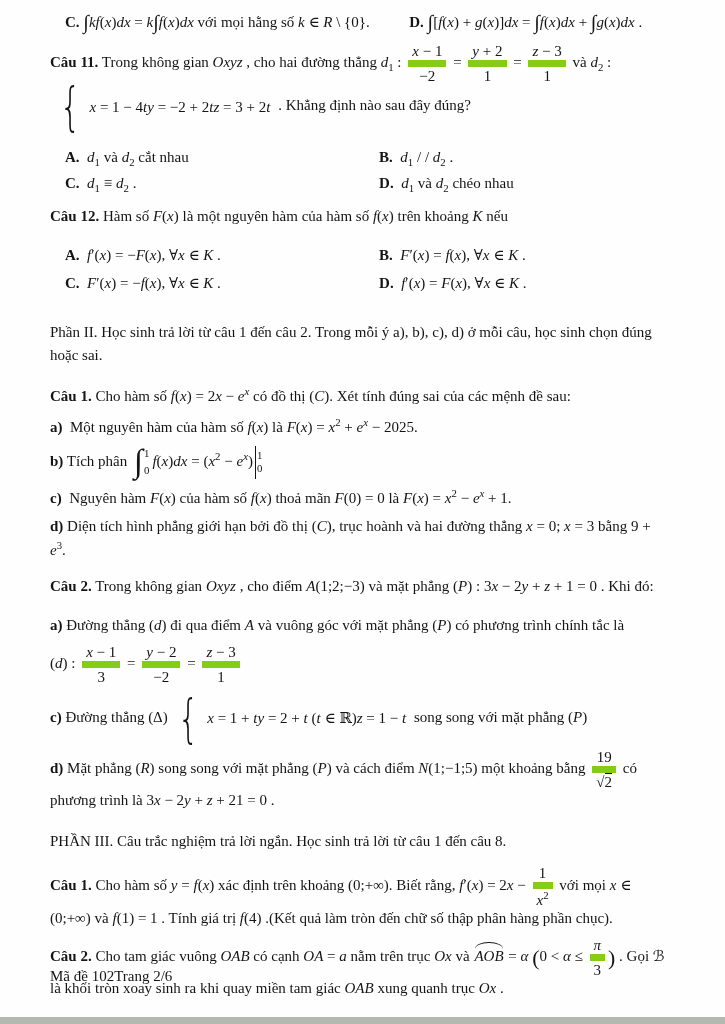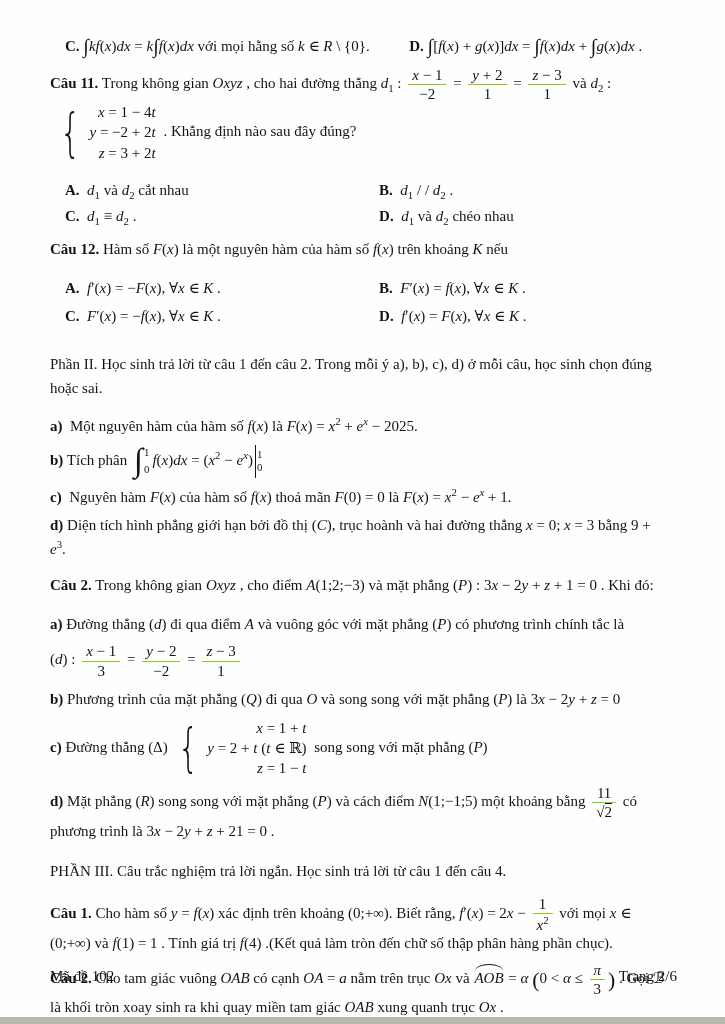--- a/index.html
+++ b/index.html
@@ -2,21 +2,21 @@
 <html><head>
 <meta charset="utf-8">
 <style>
   html,body{margin:0;padding:0}
   body{
     width:725px;height:1024px;position:relative;overflow:hidden;
     background:#fefefe;color:#141414;
     font-family:"Liberation Serif","DejaVu Serif","DejaVu Sans",serif;
     font-size:15px;line-height:1.45;
   }
-  .page{padding:36px 56px 0 50px}
+  .page{padding:12px 56px 0 50px}
   p{margin:0}
   .line{margin:17px 0}
   b{font-weight:bold}
   sup,sub{font-size:.72em}
   i{font-style:italic}
 
   .toprow{display:flex;align-items:baseline;padding-left:15px;margin-bottom:9px}
   .toprow .cellc{width:57%;flex:0 0 auto}
   .opts{display:flex;align-items:center;padding-left:15px;margin:2px 0}
   .opts.sp{margin:6px 0}
@@ -25,41 +25,41 @@
   .q12intro{margin-top:10px}
   .secheader{font-weight:normal;margin:26px 0 14px;line-height:1.55}
   .secheader.p3{margin:18px 0 12px}
   .item{margin:7px 0}
   .q2intro{margin-top:14px}
   .aeq{margin:8px 0 10px}
   .q1intro{margin-bottom:7px}
 
   .int{font-size:1.35em;line-height:1;vertical-align:-0.12em}
   .frac{display:inline-block;vertical-align:middle;text-align:center;line-height:1.08;margin:0 3px}
-  .frac .num{display:block;border-bottom:1px solid #84cc16;padding:0 4px 1px}
+  .frac .num{display:block;border-bottom:7px solid #84cc16;padding:0 4px 1px}
   .frac .den{display:block;padding:1px 4px 0}
   .cases{display:inline-flex;align-items:center;vertical-align:middle;margin:0 4px}
   .cases .brace{font-size:3.4em;font-weight:300;line-height:.9;margin-right:3px;
     font-family:"DejaVu Sans",sans-serif;transform:scaleX(.65);transform-origin:center}
-  .cases .rows{display:inline-flex;flex-direction:column;text-align:right;line-height:1.35}
+  .cases .rows{display:inline-flex;text-align:center;line-height:1.35}
   .bigint{display:inline-flex;align-items:center;vertical-align:middle;margin:0 3px}
   .bigint .sym{font-size:2.2em;line-height:.95}
   .bigint .lims{display:inline-flex;flex-direction:column;justify-content:space-between;
     height:2.6em;font-size:.72em;line-height:1;margin-left:1px}
   .vbar{display:inline-block;width:1px;height:2.2em;background:#141414;margin-left:2px;vertical-align:middle}
   .elims{display:inline-flex;flex-direction:column;justify-content:space-between;height:2.2em;
     font-size:.72em;line-height:1;vertical-align:middle;margin-left:1px}
   .sqrt{white-space:nowrap}
   .sqrt .ovl{border-top:1px solid #141414}
   .hat{position:relative;display:inline-block;padding:0 1px}
   .hat:before{content:"";position:absolute;left:6%;right:6%;top:-4px;height:6px;
     border-top:1.5px solid #141414;border-radius:50% 50% 0 0/100% 100% 0 0}
   .bigp{font-size:1.45em;vertical-align:-0.18em;line-height:1}
 
-  .footer{position:absolute;left:50px;right:48px;top:966px;display:flex;justify-content:space-between}
+  .footer{position:absolute;left:50px;right:48px;top:966px;display:flex;justify-content:flex-start}
   .bottombar{position:absolute;left:0;bottom:0;width:100%;height:7px;background:#b5b7b1}
 </style>
 </head>
 <body>
 
 <div class="page">
 
   <div class="toprow">
     <span class="cellc"><b>C.</b> <span class="int">∫</span><i>kf</i>(<i>x</i>)<i>dx</i> = <i>k</i><span class="int">∫</span><i>f</i>(<i>x</i>)<i>dx</i> với mọi hằng số <i>k</i> ∈ <i>R</i> \ {0}.</span>
     <span class="celld"><b>D.</b> <span class="int">∫</span>[<i>f</i>(<i>x</i>) + <i>g</i>(<i>x</i>)]<i>dx</i> = <span class="int">∫</span><i>f</i>(<i>x</i>)<i>dx</i> + <span class="int">∫</span><i>g</i>(<i>x</i>)<i>dx</i> .</span>
@@ -87,49 +87,49 @@
     <span class="c1"><b>A.</b>&nbsp; <i>f</i>′(<i>x</i>) = −<i>F</i>(<i>x</i>), ∀<i>x</i> ∈ <i>K</i> .</span>
     <span class="c2"><b>B.</b>&nbsp; <i>F</i>′(<i>x</i>) = <i>f</i>(<i>x</i>), ∀<i>x</i> ∈ <i>K</i> .</span>
   </div>
   <div class="opts sp">
     <span class="c1"><b>C.</b>&nbsp; <i>F</i>′(<i>x</i>) = −<i>f</i>(<i>x</i>), ∀<i>x</i> ∈ <i>K</i> .</span>
     <span class="c2"><b>D.</b>&nbsp; <i>f</i>′(<i>x</i>) = <i>F</i>(<i>x</i>), ∀<i>x</i> ∈ <i>K</i> .</span>
   </div>
 
   <p class="line secheader">Phần II. Học sinh trả lời từ câu 1 đến câu 2. Trong mỗi ý a), b), c), d) ở mỗi câu, học sinh chọn đúng hoặc sai.</p>
 
+  <p class="line q1intro"><b>Câu 1.</b> Cho hàm số <i>f</i>(<i>x</i>) = 2<i>x</i> − <i>e</i><sup><i>x</i></sup> có đồ thị (<i>C</i>). Xét tính đúng sai của các mệnh đề sau:</p>
   <p class="line item"><b>a)</b>&nbsp; Một nguyên hàm của hàm số <i>f</i>(<i>x</i>) là <i>F</i>(<i>x</i>) = <i>x</i><sup>2</sup> + <i>e</i><sup><i>x</i></sup> − 2025.</p>
   <p class="line item"><b>b)</b> Tích phân <span class="bigint">
         <span class="sym">∫</span>
         <span class="lims">
           <span>1</span>
           <span>0</span>
         </span>
       </span><i>f</i>(<i>x</i>)<i>dx</i> = (<i>x</i><sup>2</sup> − <i>e</i><sup><i>x</i></sup>)<span class="vbar"></span><span class="elims">
         <span>1</span>
         <span>0</span>
       </span></p>
   <p class="line item"><b>c)</b>&nbsp; Nguyên hàm <i>F</i>(<i>x</i>) của hàm số <i>f</i>(<i>x</i>) thoả mãn <i>F</i>(0) = 0 là <i>F</i>(<i>x</i>) = <i>x</i><sup>2</sup> − <i>e</i><sup><i>x</i></sup> + 1.</p>
   <p class="line item"><b>d)</b> Diện tích hình phẳng giới hạn bởi đồ thị (<i>C</i>), trục hoành và hai đường thẳng <i>x</i> = 0; <i>x</i> = 3 bằng 9 + <i>e</i><sup>3</sup>.</p>
 
   <p class="line q2intro"><b>Câu 2.</b> Trong không gian <i>Oxyz</i> , cho điểm <i>A</i>(1;2;−3) và mặt phẳng (<i>P</i>) : 3<i>x</i> − 2<i>y</i> + <i>z</i> + 1 = 0 . Khi đó:</p>
   <p class="line item"><b>a)</b> Đường thẳng (<i>d</i>) đi qua điểm <i>A</i> và vuông góc với mặt phẳng (<i>P</i>) có phương trình chính tắc là</p>
   <p class="line aeq">(<i>d</i>) : <span class="frac"><span class="num"><i>x</i> − 1</span><span class="den">3</span></span> = <span class="frac"><span class="num"><i>y</i> − 2</span><span class="den">−2</span></span> = <span class="frac"><span class="num"><i>z</i> − 3</span><span class="den">1</span></span></p>
-  <p class="line item"><b>b)</b> Phương trình của mặt phẳng (<i>Q</i>) đi qua <i>O</i> và song song với mặt phẳng (<i>P</i>) là 3<i>x</i> − 2<i>y</i> + <i>z</i> = 0</p>
   <p class="line item"><b>c)</b> Đường thẳng (Δ)<span class="cases">
         <span class="brace">{</span>
         <span class="rows">
           <span><i>x</i> = 1 + <i>t</i></span>
           <span><i>y</i> = 2 + <i>t</i> (<i>t</i> ∈ ℝ)</span>
           <span><i>z</i> = 1 − <i>t</i></span>
         </span>
       </span> song song với mặt phẳng (<i>P</i>)</p>
-  <p class="line item"><b>d)</b> Mặt phẳng (<i>R</i>) song song với mặt phẳng (<i>P</i>) và cách điểm <i>N</i>(1;−1;5) một khoảng bằng <span class="frac"><span class="num">11</span><span class="den"><span class="sqrt">√<span class="ovl">2</span></span></span></span> có phương trình là 3<i>x</i> − 2<i>y</i> + <i>z</i> + 21 = 0 .</p>
+  <p class="line item"><b>d)</b> Mặt phẳng (<i>R</i>) song song với mặt phẳng (<i>P</i>) và cách điểm <i>N</i>(1;−1;5) một khoảng bằng <span class="frac"><span class="num">19</span><span class="den"><span class="sqrt">√<span class="ovl">2</span></span></span></span> có phương trình là 3<i>x</i> − 2<i>y</i> + <i>z</i> + 21 = 0 .</p>
 
-  <p class="line secheader p3">PHẦN III. Câu trắc nghiệm trả lời ngắn. Học sinh trả lời từ câu 1 đến câu 4.</p>
+  <p class="line secheader p3">PHẦN III. Câu trắc nghiệm trả lời ngắn. Học sinh trả lời từ câu 1 đến câu 8.</p>
   <p class="line item"><b>Câu 1.</b> Cho hàm số <i>y</i> = <i>f</i>(<i>x</i>) xác định trên khoảng (0;+∞). Biết rằng, <i>f</i>′(<i>x</i>) = 2<i>x</i> − <span class="frac"><span class="num">1</span><span class="den"><i>x</i><sup>2</sup></span></span> với mọi <i>x</i> ∈ (0;+∞) và <i>f</i>(1) = 1 . Tính giá trị <i>f</i>(4) .(Kết quả làm tròn đến chữ số thập phân hàng phần chục).</p>
   <p class="line item"><b>Câu 2.</b> Cho tam giác vuông <i>OAB</i> có cạnh <i>OA</i> = <i>a</i> nằm trên trục <i>Ox</i> và <span class="hat"><i>AOB</i></span> = <i>α</i> <span class="bigp">(</span>0 &lt; <i>α</i> ≤ <span class="frac"><span class="num"><i>π</i></span><span class="den">3</span></span><span class="bigp">)</span> . Gọi ℬ là khối tròn xoay sinh ra khi quay miền tam giác <i>OAB</i> xung quanh trục <i>Ox</i> .</p>
 
   <div class="footer">
     <span>Mã đề 102</span>
     <span>Trang 2/6</span>
   </div>
   <div class="bottombar"></div>
 </div>
 

